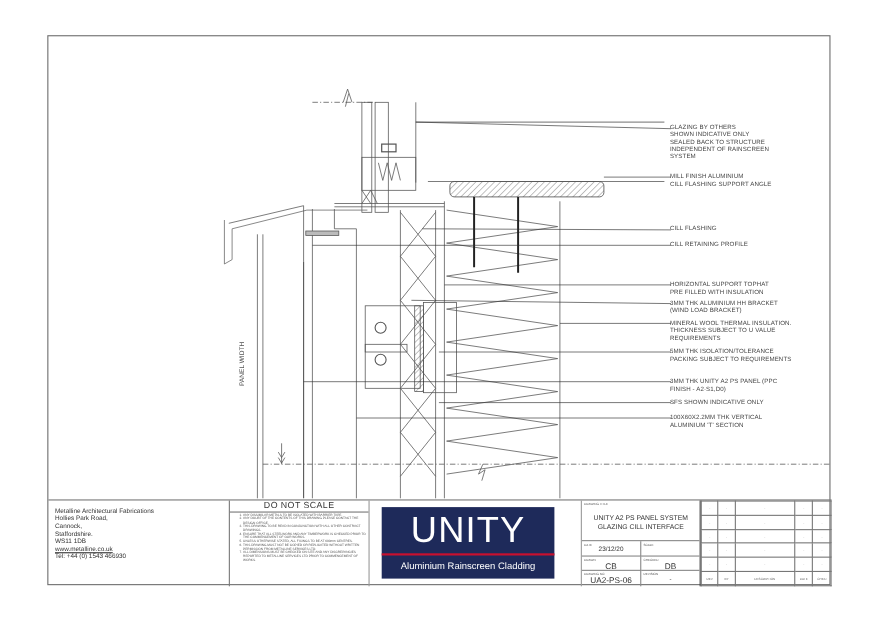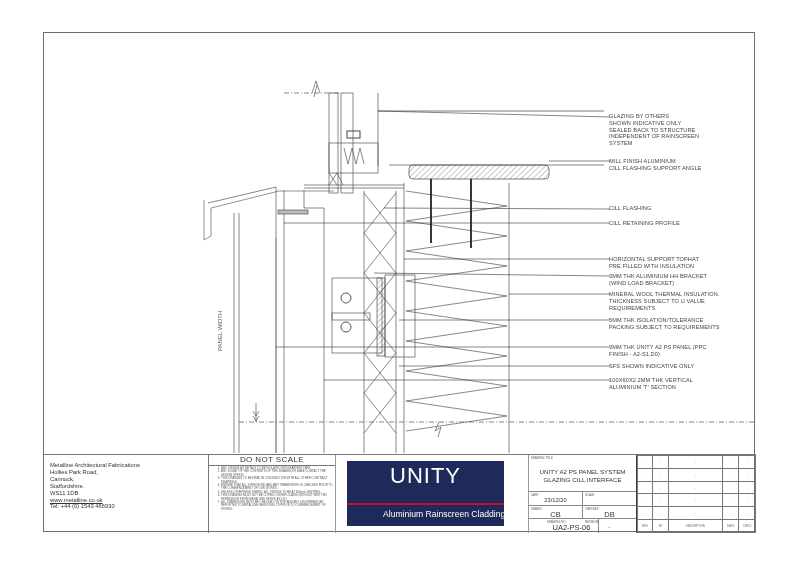--- a/index.html
+++ b/index.html
@@ -8,23 +8,23 @@
   .drawing { position:absolute; left:0; top:0; width:712px; height:421px; }
   .titleblock { position:absolute; left:0; top:421px; width:712px; height:79px; border-top:1px solid #777; box-sizing:border-box; }
   .callout { position:absolute; left:565px; font-size:5.6px; line-height:6.8px; color:#444; letter-spacing:0.1px; white-space:nowrap; }
   .addr { position:absolute; left:0; top:0; width:165px; height:78px; padding:7px 0 0 6px; box-sizing:border-box; font-size:5.8px; line-height:6.9px; color:#333; border-right:1px solid #777; }
   .addr .link { text-decoration:underline; }
   .notes { position:absolute; left:165px; top:0; width:127px; height:78px; border-right:1px solid #999; box-sizing:border-box; }
   .notes .hd { font-size:8px; text-align:center; border-bottom:1px solid #777; height:10px; line-height:10px; color:#333; letter-spacing:0.4px; }
   .notes ol { margin:1px 0 0 0; padding:0 2px 0 12px; font-size:2.9px; line-height:3.4px; color:#555; }
   .logo-wrap { position:absolute; left:292px; top:0; width:193px; height:78px; border-right:1px solid #999; box-sizing:border-box; }
   .logo { position:absolute; left:11px; top:6px; width:157px; height:65px; background:#1e2a5a; }
-  .logo .word { position:absolute; left:0; top:2px; width:100%; text-align:center; color:#fff; font-size:22px; letter-spacing:1px; font-family:"Liberation Sans", sans-serif; }
+  .logo .word { position:absolute; left:0; top:2px; width:100%; text-align:center; color:#fff; font-size:33px; letter-spacing:1px; font-family:"Liberation Sans", sans-serif; }
   .logo .bar { position:absolute; left:0; top:42px; width:100%; height:2px; background:#c8102e; }
-  .logo .sub { position:absolute; left:0; top:48px; width:100%; color:#fff; font-size:8.6px;margin-left:36px; }
+  .logo .sub { position:absolute; left:0; top:48px; width:100%; text-align:center; color:#fff; font-size:8.6px; }
   .info { position:absolute; left:485px; top:0; width:108px; height:78px; border-right:1px solid #404040; box-sizing:border-box; }
   .cell { position:absolute; box-sizing:border-box; border-bottom:1px solid #888; }
   .cell .lbl { position:absolute; left:2px; top:1px; font-size:2.8px; color:#555; text-transform:uppercase; }
   .cell .val { position:absolute; left:0; width:100%; text-align:center; color:#333; }
   .rev { position:absolute; left:593px; top:0; width:119px; height:78px; }
   .rev table { border-collapse:collapse; width:100%; height:100%; table-layout:fixed; }
   .rev td { border:1px solid #777; font-size:2.8px; color:#999; text-align:center; padding:0; }
   .rev tr.hdr td { color:#666; font-size:2.8px; }
   svg { position:absolute; left:0; top:0; }
 </style>
@@ -209,21 +209,21 @@
         <div class="val" style="top:5px;font-size:5.8px;"></div>
       </div>
       <div class="cell" style="left:0;top:51px;width:54px;height:13px;border-right:1px solid #888;">
         <span class="lbl">DRAWN</span>
         <div class="val" style="top:4px;font-size:7.5px;">CB</div>
       </div>
       <div class="cell" style="left:54px;top:51px;width:53px;height:13px;">
         <span class="lbl">CHECKED</span>
         <div class="val" style="top:4px;font-size:7.5px;">DB</div>
       </div>
-      <div class="cell" style="left:0;top:64px;width:54px;height:14px;border-right:1px solid #888;border-bottom:none;margin-left:16px;">
+      <div class="cell" style="left:0;top:64px;width:54px;height:14px;border-right:1px solid #888;border-bottom:none;">
         <span class="lbl">DRAWING No.</span>
         <div class="val" style="top:4px;font-size:7.5px;">UA2-PS-06</div>
       </div>
       <div class="cell" style="left:54px;top:64px;width:53px;height:14px;border-bottom:none;">
         <span class="lbl">REVISION</span>
         <div class="val" style="top:5px;font-size:5.5px;">-</div>
       </div>
     </div>
 
     <div class="rev">

